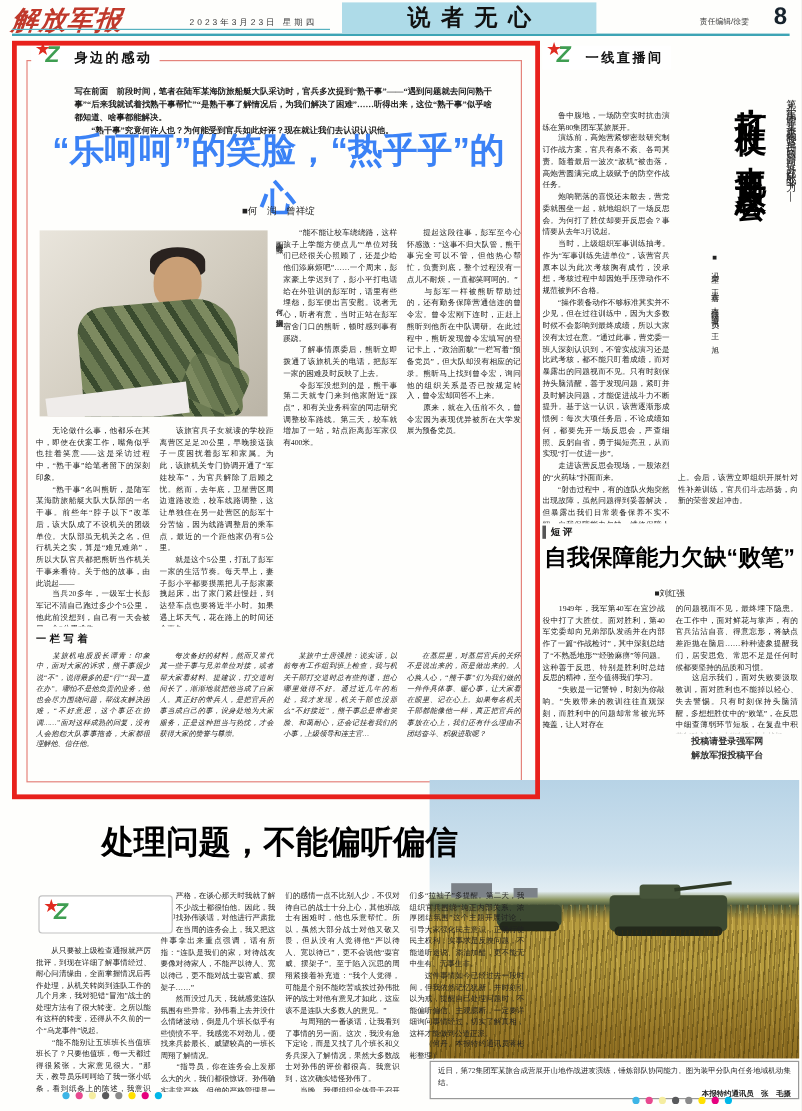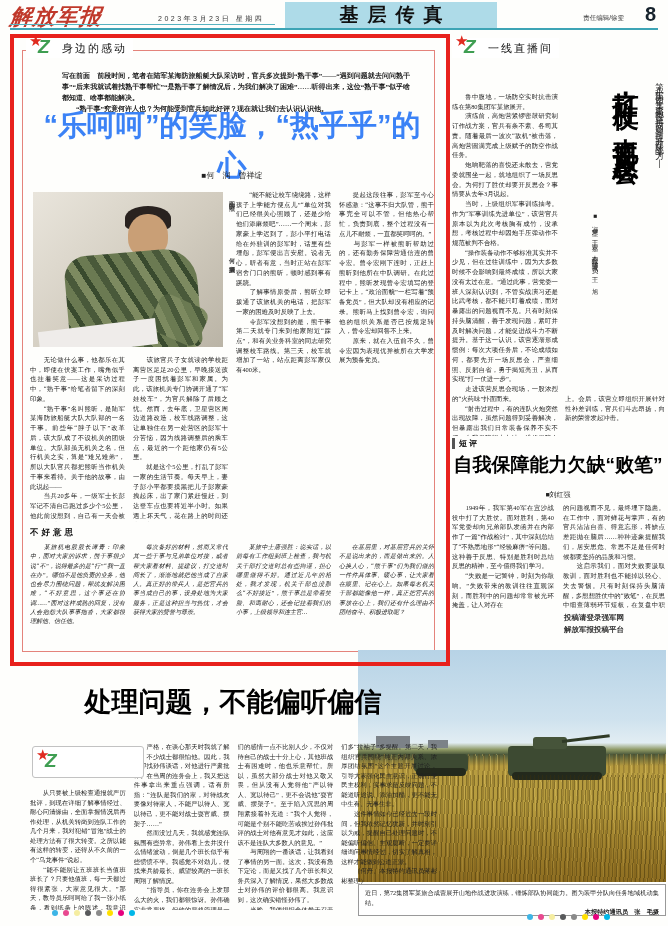--- a/index.html
+++ b/index.html
@@ -14,21 +14,21 @@
   .band{position:absolute;left:285px;top:2px;width:212px;height:26px;background:#aedbe8;z-index:3;
         display:flex;align-items:center;justify-content:center;}
   .band-title{font-size:19px;font-weight:bold;letter-spacing:9px;color:#111;padding-left:9px;}
   .editor{position:absolute;right:44px;top:14px;font-size:6.5px;color:#333;}
   .pageno{position:absolute;right:12px;top:3px;font-size:20px;font-weight:bold;color:#17232d;}
   
   .badge{position:absolute;display:flex;align-items:center;gap:6px;z-index:6;background:#fff;padding:0 6px;}
   .starz{position:relative;width:24px;height:20px;}
   .starz .z{position:absolute;left:6px;top:-2px;font-size:19px;font-weight:bold;font-style:italic;color:#3f9e52;}
   .starz .st{position:absolute;left:-3px;top:-6px;font-size:15px;color:#e02b20;}
-  .badge .blabel{font-size:11px;font-weight:normal;color:#111;letter-spacing:2px;}
+  .badge .blabel{font-size:11px;font-weight:bold;color:#111;letter-spacing:2px;}
   
   .anno{position:absolute;left:10px;top:34px;width:432px;height:624px;border:4px solid #e8211c;z-index:40;}
   .inner-frame{position:absolute;left:22px;top:50px;width:411px;height:600px;border:1px solid #e4837b;}
   
   .intro{position:absolute;left:62px;top:64px;width:348px;font-size:7px;line-height:1.55;color:#222;
          text-align:justify;white-space:pre-line;font-weight:bold;font-family:"Liberation Serif",serif;}
   .fheadline{position:absolute;left:30px;top:106px;width:404px;text-align:center;font-size:29px;
          font-weight:bold;letter-spacing:0px;color:#3b82f6;}
   .fbyline{position:absolute;left:30px;top:170px;width:404px;text-align:center;font-size:8px;color:#222;}
   .mcols{position:absolute;left:30px;top:190px;width:406px;height:332px;display:flex;gap:8px;overflow:hidden;}
@@ -68,21 +68,21 @@
   .cmt-label{position:absolute;left:452px;top:438px;font-size:8px;font-weight:bold;letter-spacing:2px;color:#111;
         border-left:3px solid #555;padding-left:4px;}
   .cmt-headline{position:absolute;left:450px;top:452px;width:216px;text-align:center;font-size:19px;font-weight:bold;color:#000;}
   .cmt-byline{position:absolute;left:450px;top:490px;width:216px;text-align:center;font-size:7px;color:#222;}
   .cmt-cols{position:absolute;left:452px;top:503px;width:214px;height:108px;display:flex;gap:9px;overflow:hidden;}
   .cmt-col{width:102px;font-size:6.4px;line-height:1.52;text-align:justify;white-space:pre-line;
         font-family:"Liberation Serif",serif;color:#222;overflow:hidden;}
   
   .slogan{position:absolute;left:464px;top:614px;font-size:12.5px;font-weight:bold;font-style:italic;color:#e8342a;
         border-bottom:2px solid #e8342a;padding:0 3px 2px 8px;border-left:2px solid #e8342a;}
-  .subnote{position:absolute;left:564px;top:612px;width:74px;font-size:7.5px;font-weight:bold;color:#333;line-height:1.6;}
+  .subnote{position:absolute;left:576px;top:612px;width:74px;font-size:7.5px;font-weight:bold;color:#333;line-height:1.6;}
   
   .scene{position:absolute;left:358px;top:650px;width:308px;height:232px;overflow:hidden;
       background:linear-gradient(#b7d3e6 0%,#cfe2ee 30%,#e2edf3 40%,#8d9763 43%,#4d5a3c 45%,#b59a3e 50%,#c2a845 68%,#a8842e 100%);}
   .scene .tex{position:absolute;left:0;top:45%;width:100%;height:55%;
       background:repeating-linear-gradient(92deg,rgba(88,66,18,.28) 0 2px,rgba(0,0,0,0) 2px 5px),
                  repeating-linear-gradient(86deg,rgba(235,205,110,.35) 0 1px,rgba(0,0,0,0) 1px 7px);}
   .bldg{position:absolute;background:#7c8288;}
   .veh{position:absolute;background:#3d4a32;border-radius:4px;}
   .veh .tur{position:absolute;left:26%;top:-9px;width:34%;height:12px;background:#46543a;border-radius:3px;}
   .veh .gun{position:absolute;left:55%;top:-6px;width:48px;height:3px;background:#2f3a26;transform:rotate(-7deg);transform-origin:left;}
@@ -112,21 +112,21 @@
 </head>
 <body>
 
 <div class="page">
 
   <div class="logo">解放军报</div>
   <div class="hdate">2023年3月23日  星期四</div>
   <div class="hline1"></div>
   <div class="hline2"></div>
   <div class="band">
-    <span class="band-title">基层传真</span>
+    <span class="band-title">说者无心</span>
   </div>
   <div class="editor">责任编辑/徐雯</div>
   <div class="pageno">8</div>
 
   <div class="anno"></div>
   <div class="inner-frame"></div>
 
   <div class="badge" style="left:26px;top:38px;">
     <span class="starz">
         <span class="z">Z</span>
@@ -160,21 +160,21 @@
     <div class="ps-body"></div>
     <div class="ps-arm"></div>
     <div class="ps-paper"></div>
   </div>
   <div class="vcap">
     <span>图为熊昕近照。</span>
     <span class="credit">何　润摄</span>
   </div>
 
   <div class="forum">
-    <div class="forum-label">不好意思</div>
+    <div class="forum-label">一栏写着</div>
     <div class="fcols">
       <div class="fcol">　　某旅机电股股长谭青：印象中，面对大家的诉求，熊干事很少说“不”，说得最多的是“行”“我一直在办”。哪怕不是他负责的业务，他也会尽力围绕问题，帮战友解决困难，“不好意思，这个事还在协调……”面对这样成熟的回复，没有人会抱怨大队事事拖沓，大家都很理解他、信任他。</div>
       <div class="fcol">　　每次备好的材料，然而又常代其一些干事与兄弟单位对接，或者帮大家看材料、提建议，打交道时间长了，渐渐地就把他当成了自家人。真正好的带兵人，是把官兵的事当成自己的事，设身处地为大家服务，正是这种担当与热忱，才会获得大家的赞誉与尊崇。</div>
       <div class="fcol">　　某旅中士唐强胜：说实话，以前每有工作组到班上检查，我与机关干部打交道时总有些拘谨，担心哪里做得不好。通过近几年的相处，我才发现，机关干部也没那么“不好接近”，熊干事总是带着笑脸、和蔼耐心，还会记挂着我们的小事，上级领导和连主官…</div>
       <div class="fcol">　　在基层里，对基层官兵的关怀不是说出来的，而是做出来的。人心换人心，“熊干事”们为我们做的一件件具体事、暖心事，让大家看在眼里、记在心上。如果每名机关干部都能像他一样，真正把官兵的事放在心上，我们还有什么理由不团结奋斗、积极进取呢？</div>
     </div>
   </div>
 
   <div class="badge" style="left:452px;top:38px;">
     <span class="starz">

